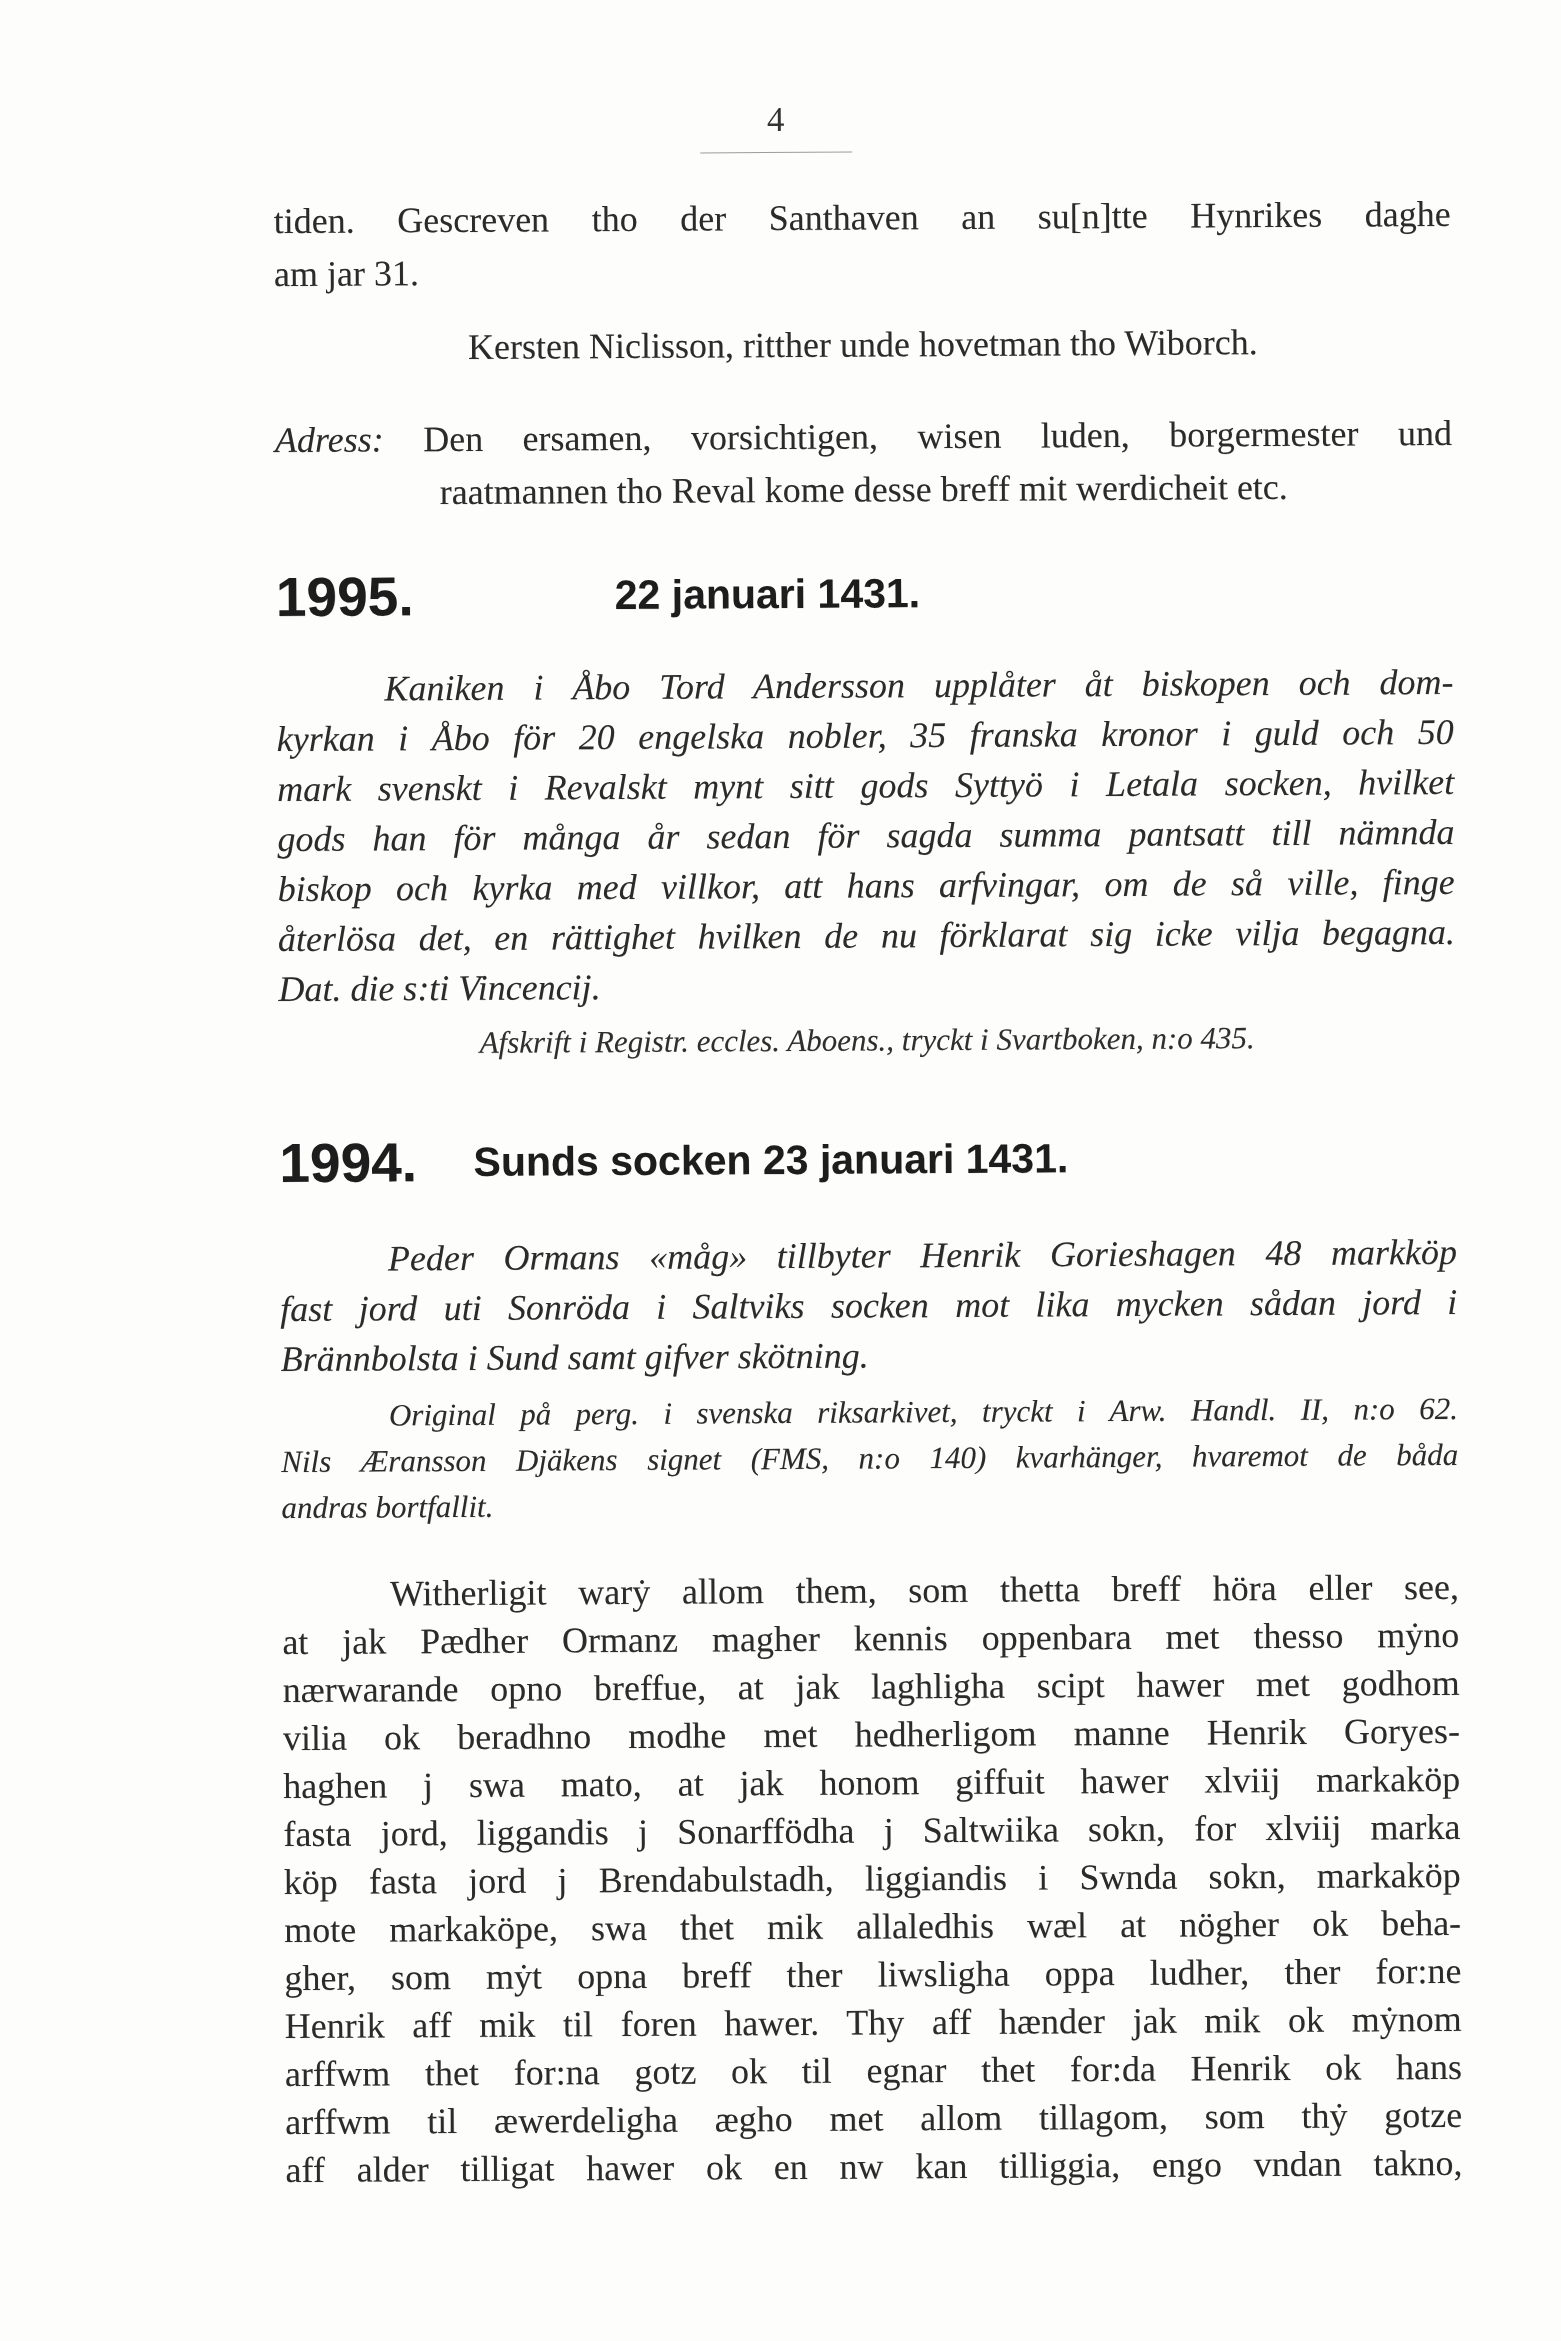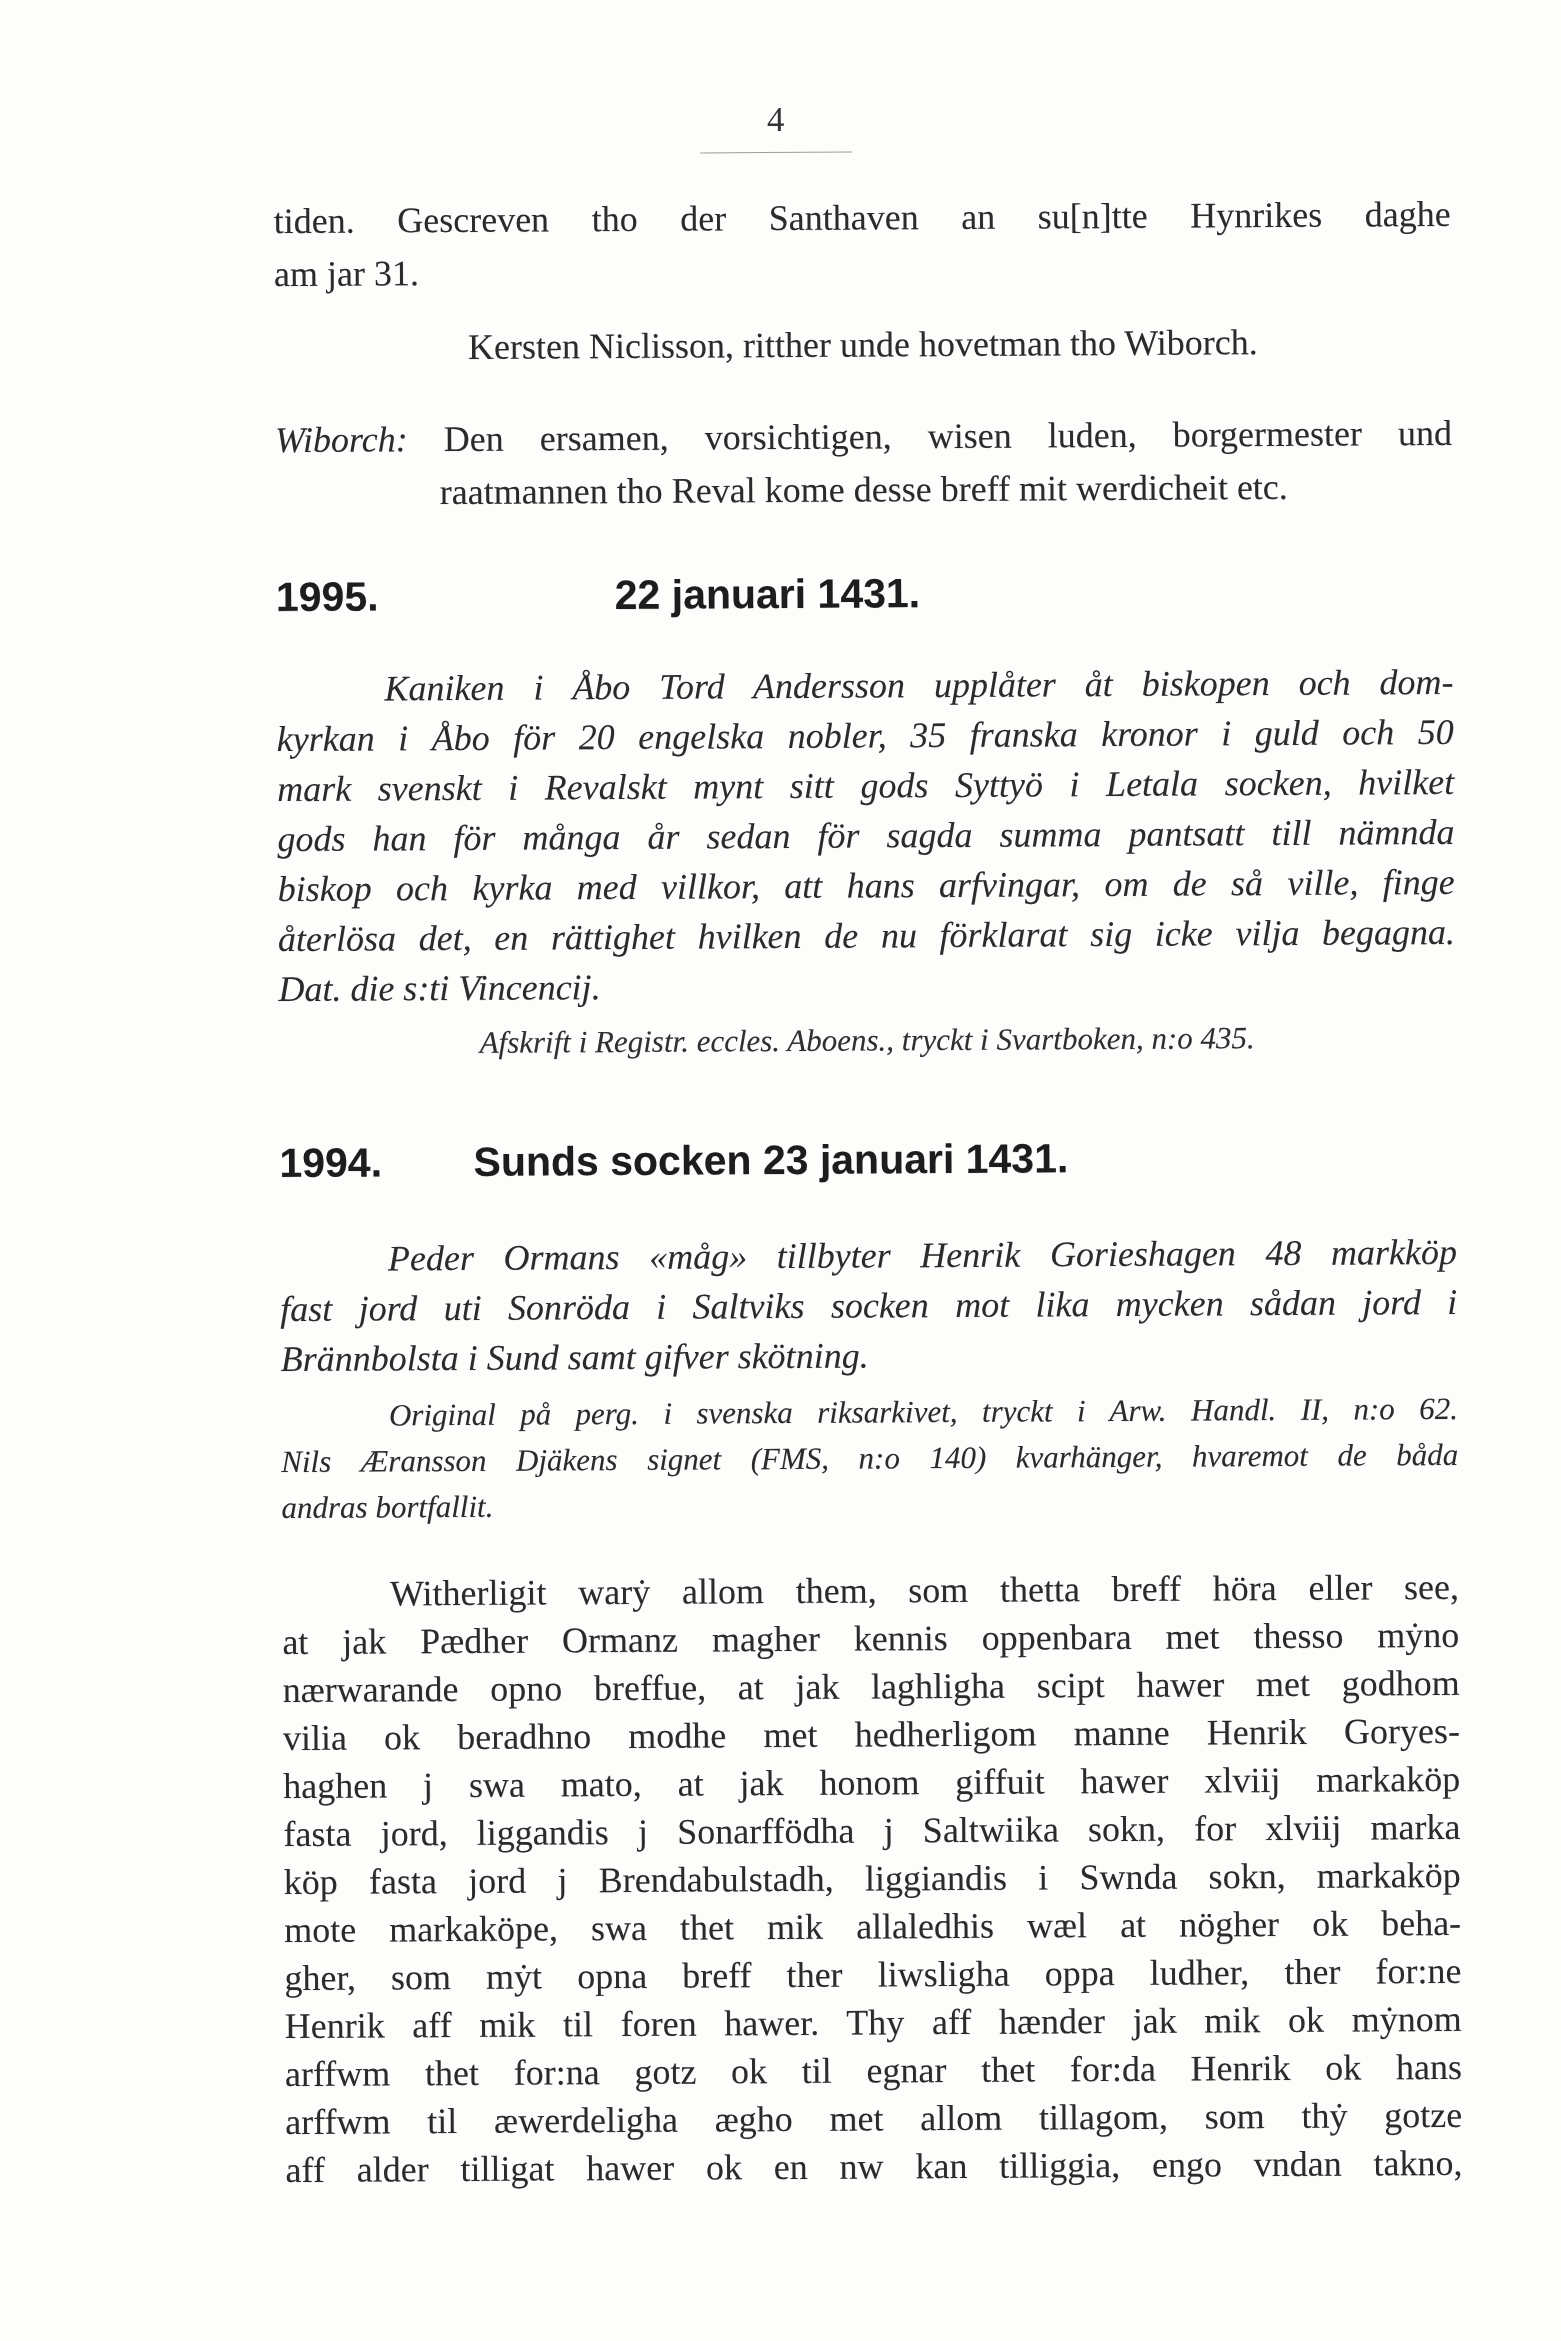--- a/index.html
+++ b/index.html
@@ -40,21 +40,21 @@
   .ital{font-style:italic;}
   .entry-head{
     position:relative;
     margin-top:53px;
     height:49px;
     font-family:"Liberation Sans","DejaVu Sans",sans-serif;
     font-weight:bold;color:#1d1d1d;
   }
   .eno{
     position:absolute;left:0;top:0;
-    font-size:41px;line-height:49px;
+    font-size:55px;line-height:49px;
   }
   .etitle{
     font-size:41px;line-height:49px;
     text-align:center;
     transform:translateX(-97px);
   }
   .h96{margin-top:72px;}
   .sum{margin-top:42px;font-style:italic;font-size:36px;}
   .sum .line{line-height:50px;}
   .sum96{margin-top:46px;}
@@ -82,21 +82,21 @@
     <div class="content">
 
       <div class="intro roman lh60">
         <div class="line just">tiden. Gescreven tho der Santhaven an su[n]tte Hynrikes daghe</div>
         <div class="line left">am jar 31.</div>
       </div>
 
       <div class="sig center">Kersten Niclisson, ritther unde hovetman tho Wiborch.</div>
 
       <div class="addr roman lh60">
-        <div class="line just"><span class="ital">Wiborch:</span> <span>Den ersamen, vorsichtigen, wisen luden, borgermester und</span></div>
+        <div class="line just"><span class="ital">Adress:</span> <span>Den ersamen, vorsichtigen, wisen luden, borgermester und</span></div>
         <div class="line center">raatmannen tho Reval kome desse breff mit werdicheit etc.</div>
       </div>
 
       <div class="entry-head">
         <span class="eno">1995.</span>
         <div class="etitle">22 januari 1431.</div>
       </div>
 
       <div class="sum">
         <div class="line just ind">Kaniken i Åbo Tord Andersson upplåter åt biskopen och dom-</div>

